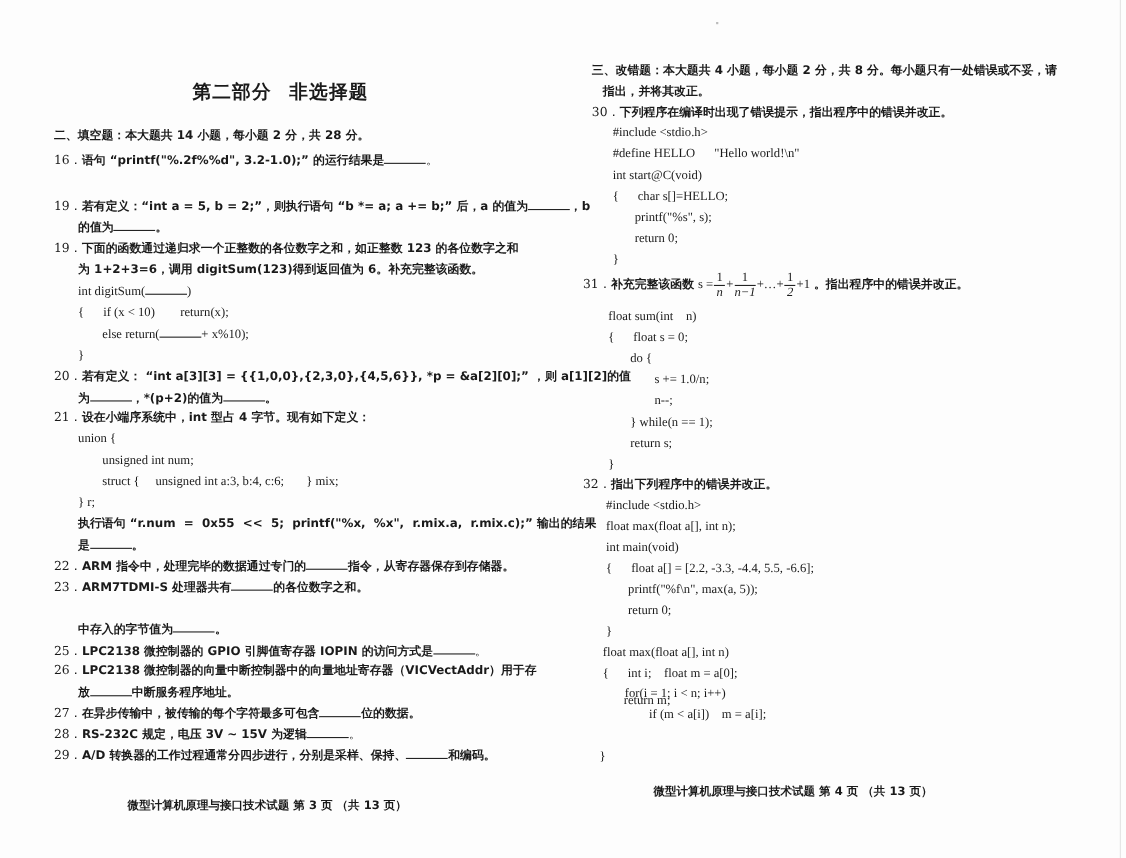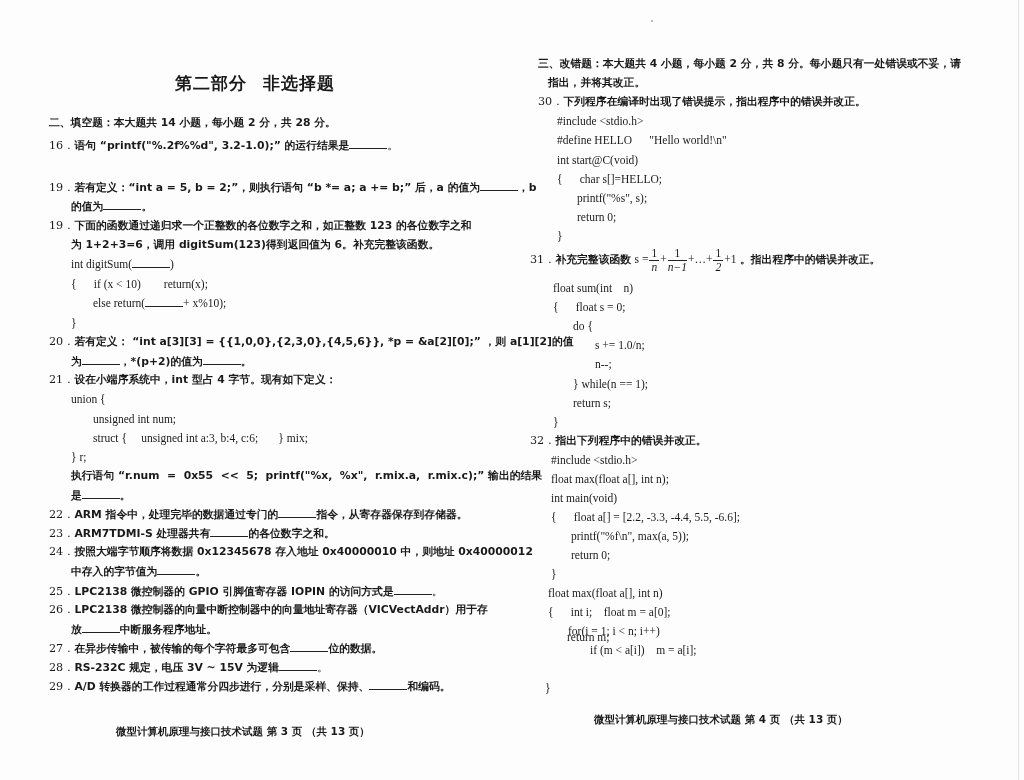--- a/index.html
+++ b/index.html
@@ -92,23 +92,20 @@
   <div class="ln cn" style="left:71px;top:476px">
     <span>是</span><span class="blank b1"></span><span>。</span>
   </div>
 
   <div class="ln" style="left:49px;top:495px">
     <span>22．</span><span class="cn">ARM 指令中，处理完毕的数据通过专门的</span><span class="blank b1"></span><span class="cn">指令，从寄存器保存到存储器。</span>
   </div>
   <div class="ln" style="left:49px;top:514px">
     <span>23．</span><span class="cn">ARM7TDMI-S 处理器共有</span><span class="blank b1"></span><span class="cn">的各位数字之和。</span>
   </div>
-  <div class="ln" style="left:49px;top:533px">
-    <span>24．</span><span class="cn">按照大端字节顺序将数据 0x12345678 存入地址 0x40000010 中，则地址 0x40000012</span>
-  </div>
   <div class="ln cn" style="left:71px;top:552px">
     <span>中存入的字节值为</span><span class="blank b1"></span><span>。</span>
   </div>
   <div class="ln" style="left:49px;top:572px">
     <span>25．</span><span class="cn">LPC2138 微控制器的 GPIO 引脚值寄存器 IOPIN 的访问方式是</span><span class="blank b1"></span><span>。</span>
   </div>
   <div class="ln" style="left:49px;top:591px">
     <span>26．</span><span class="cn">LPC2138 微控制器的向量中断控制器中的向量地址寄存器（VICVectAddr）用于存</span>
   </div>
   <div class="ln cn" style="left:71px;top:610px">

